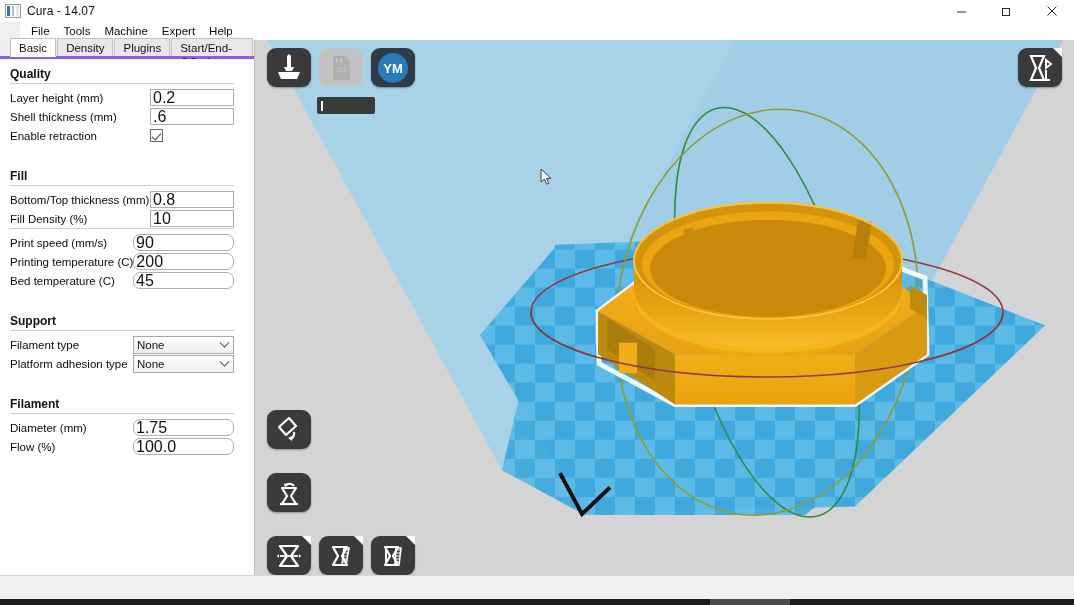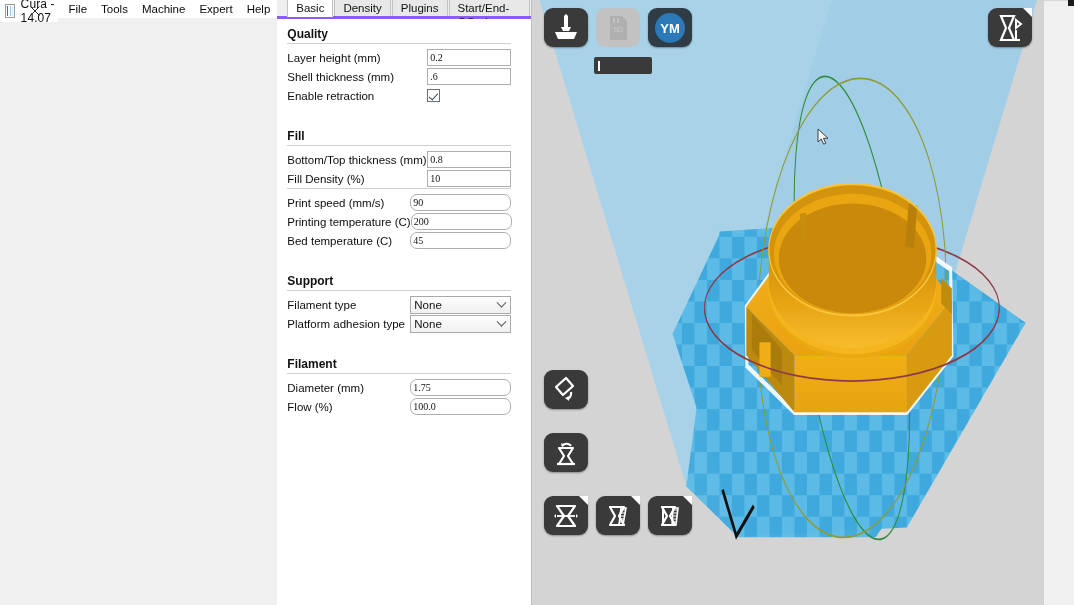--- a/index.html
+++ b/index.html
@@ -6,21 +6,21 @@
   html, body {
     width: 1074px; height: 605px;
     overflow: hidden;
     font-family: "Liberation Sans", sans-serif;
     background: #ffffff;
   }
   .app {
     position: relative;
     width: 1074px; height: 605px;
     background: #f0f0f0;
-    display: flex; 
+    display: flex; flex-direction: column;
   }
 
   
   .titlebar {
     height: 22px;
     background: #ffffff;
     display: flex; align-items: center;
     flex: 0 0 22px;
     position: relative;
   }
@@ -49,20 +49,21 @@
   }
   .winbtn svg { display: block; }
 
   
   .menubar {
     height: 18px;
     flex: 0 0 18px;
     background: #ffffff;
     display: flex; align-items: center;
     padding-left: 4px;
+    margin-left: 20px;
   }
   .menu-item {
     font-size: 11.5px; color: #0a0a0a;
     padding: 1px 7px;
     line-height: 16px;
   }
 
   
   .body { flex: 1 1 auto; display: flex; position: relative; background: #f0f0f0; }
 
@@ -111,24 +112,24 @@
     display: flex; align-items: center;
     height: 19px; margin-bottom: 0px;
   }
   .row + .row { margin-top: 0px; }
   .lbl { font-size: 11.5px; color: #0c0c0c; white-space: nowrap; }
   .fld {
     margin-left: auto;
     border: 1px solid #aeaeae;
     background: #ffffff;
     height: 17px;
-    font-size: 10px; color: #111;
+    font-size: 16px; color: #111;
     padding: 0 2px;
     line-height: 15px;
-    font-family: Liberation Serif, serif;
+    font-family: Liberation Sans, sans-serif;
     outline: none;
   }
   .fld.w-narrow { width: 84px; }
   .fld.w-wide { width: 101px; border-radius: 7px; }
   .fld.w-xwide { width: 84px; }
 
   .cbx {
     margin-left: auto;
     width: 13px; height: 13px;
     border: 1px solid #6d6d6d;

